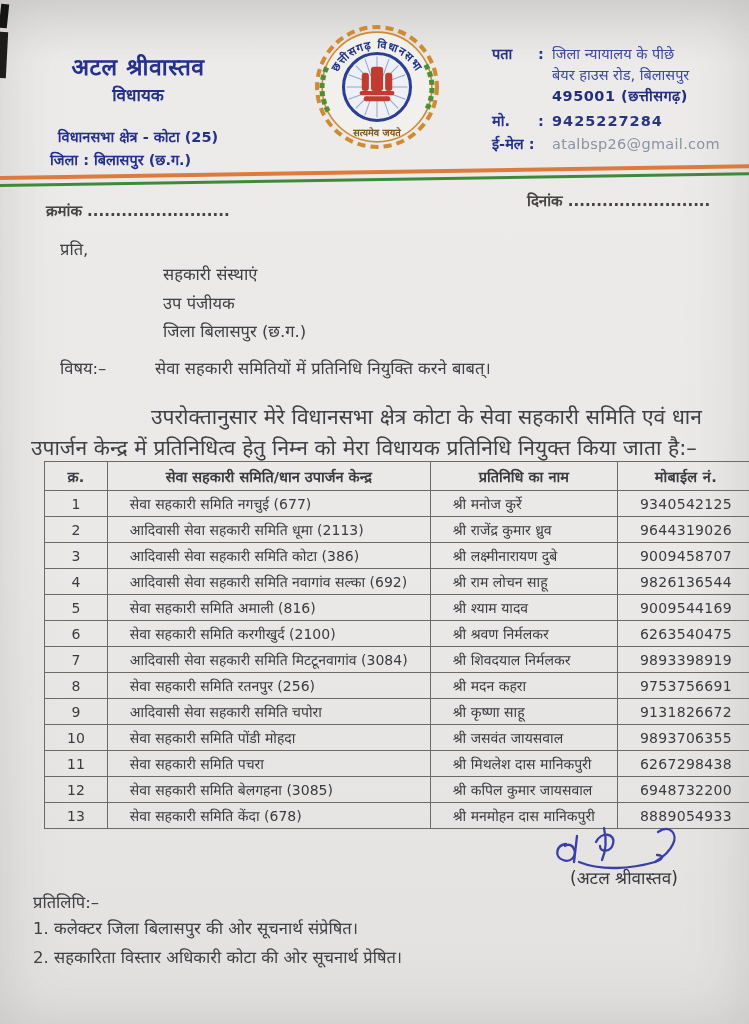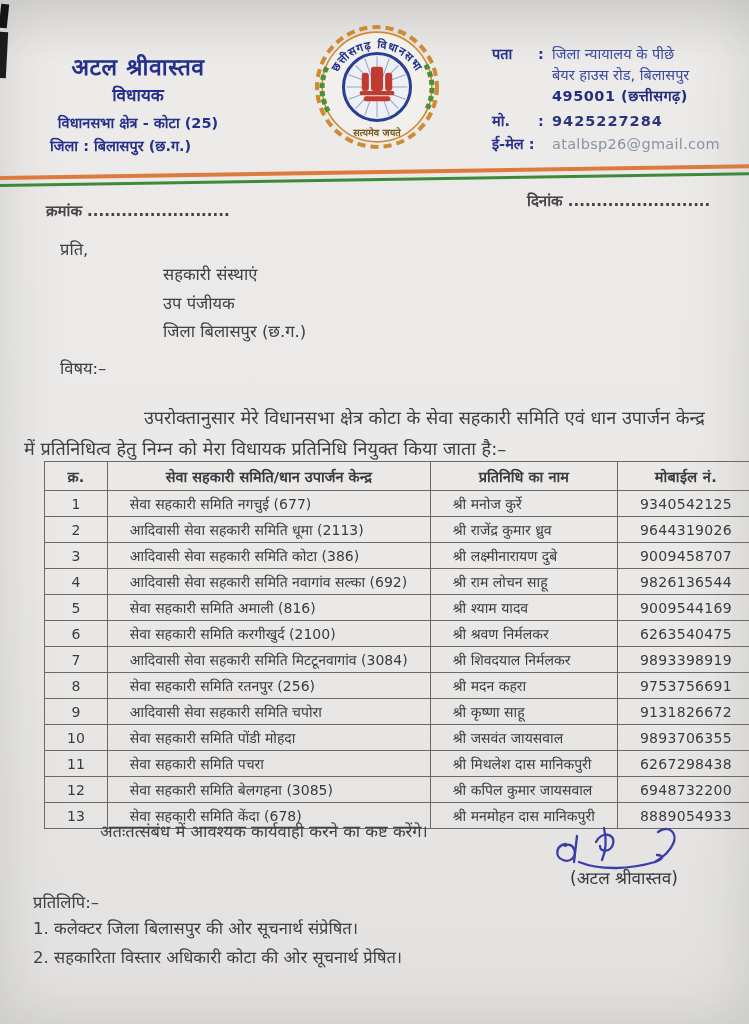--- a/index.html
+++ b/index.html
@@ -14,21 +14,21 @@
     box-shadow:inset 0 0 60px rgba(120,120,118,.25);
     color:#3f4045;
   }
   .corner-mark{position:absolute;left:0;top:4px;width:8px;height:24px;background:#141414;transform:rotate(6deg);}
   .edge-mark{position:absolute;left:-2px;top:32px;width:9px;height:46px;background:#1c1c1c;transform:rotate(3deg);}
 
   
   .lh-left{position:absolute;left:38px;top:50px;width:200px;text-align:center;color:#25308b;}
   .lh-name{font-size:23px;font-weight:bold;letter-spacing:.5px;}
   .lh-desig{font-size:17px;font-weight:bold;margin-top:1px;}
-  .lh-line3{font-size:14.5px;font-weight:bold;margin-top:6px;}
+  .lh-line3{font-size:14.5px;font-weight:bold;margin-top:20px;}
   .lh-line4{font-size:14.5px;font-weight:bold;margin-top:3px;text-align:left;padding-left:12px;}
 
   .contact{position:absolute;left:492px;top:44px;width:250px;font-size:14.5px;color:#3a49a0;}
   .contact-row{display:flex;align-items:flex-start;line-height:21px;}
   .c-label{width:46px;font-weight:bold;color:#25308b;flex:none;}
   .c-colon{width:14px;flex:none;color:#25308b;font-weight:bold;}
   .c-val{flex:1;}
   .addr-strong{font-weight:bold;color:#222d7e;letter-spacing:.5px;}
   .mob-val{font-weight:bold;color:#29357f;letter-spacing:1px;}
   .email-label{width:60px;}
@@ -49,21 +49,21 @@
 
   
   .salutation{position:absolute;left:60px;top:237px;font-size:16.5px;}
   .recipient{position:absolute;left:163px;top:261px;font-size:16.5px;line-height:28.5px;}
 
   
   .subject-label{position:absolute;left:60px;top:356px;font-size:16.5px;}
   .subject-text{position:absolute;left:155px;top:356px;font-size:16.5px;}
 
   
-  .para{position:absolute;left:24px;top:402px;width:692px;font-size:18px;line-height:31px;text-indent:120px;}
+  .para{position:absolute;left:31px;top:402px;width:692px;font-size:21px;line-height:31px;text-indent:120px;}
 
   
   table.soc{position:absolute;left:44px;top:461px;width:670px;border-collapse:collapse;font-size:14px;color:#3a3b40;}
   table.soc th,table.soc td{border:1.2px solid #6b6a66;padding:1px 22px;white-space:nowrap;overflow:hidden;}
   table.soc th{height:26px;font-weight:600;font-size:14.5px;}
   table.soc td{height:23px;}
   .c0{width:40px;text-align:center;}
   .c2{width:192px;}
   .c3{width:104px;letter-spacing:.3px;}
 
@@ -162,20 +162,21 @@
   <div class="dateline">दिनांक .........................</div>
 
   <div class="salutation">प्रति,</div>
   <div class="recipient">
     <div>सहकारी संस्थाएं</div>
     <div>उप पंजीयक</div>
     <div>जिला बिलासपुर (छ.ग.)</div>
   </div>
 
   <div class="subject-label">विषय:–</div>
+  <div class="subject-text">सेवा सहकारी समितियों में प्रतिनिधि नियुक्ति करने बाबत्।</div>
 
   <div class="para">उपरोक्तानुसार मेरे विधानसभा क्षेत्र कोटा के सेवा सहकारी समिति एवं धान उपार्जन केन्द्र में प्रतिनिधित्व हेतु निम्न को मेरा विधायक प्रतिनिधि नियुक्त किया जाता है:–</div>
 
   <table class="soc">
     <thead>
       <tr>
         <th class="c0">क्र.</th>
         <th class="c1">सेवा सहकारी समिति/धान उपार्जन केन्द्र</th>
         <th class="c2">प्रतिनिधि का नाम</th>
         <th class="c3">मोबाईल नं.</th>
@@ -256,21 +257,20 @@
         </tr>
         <tr>
           <td class="c0">13</td>
           <td class="c1">सेवा सहकारी समिति केंदा (678)</td>
           <td class="c2">श्री मनमोहन दास मानिकपुरी</td>
           <td class="c3">8889054933</td>
         </tr>
       </tbody>
   </table>
 
-  <div class="closing">अतःतत्संबंध में आवश्यक कार्यवाही करने का कष्ट करेंगे।</div>
 
   <svg class="signature" viewBox="0 0 140 56">
     <g fill="none" stroke="#3b3ea8" stroke-width="2.3" stroke-linecap="round">
       <path d="M18,24 c-10,1 -12,13 -3,16 c8,3 14,-4 11,-11 c-2,-5 -7,-5 -9,-3"></path>
       <path d="M29,16 l-3,26"></path>
       <path d="M48,22 c5,-11 20,-9 17,2 c-2,8 -13,9 -13,2"></path>
       <path d="M56,8 c3,13 1,25 -2,32"></path>
       <path d="M31,42 c22,9 52,7 76,0 c9,-3 9,-7 2,-7"></path>
       <path d="M110,12 c12,-8 20,2 15,12 c-4,9 -13,15 -18,18"></path>
     </g>

